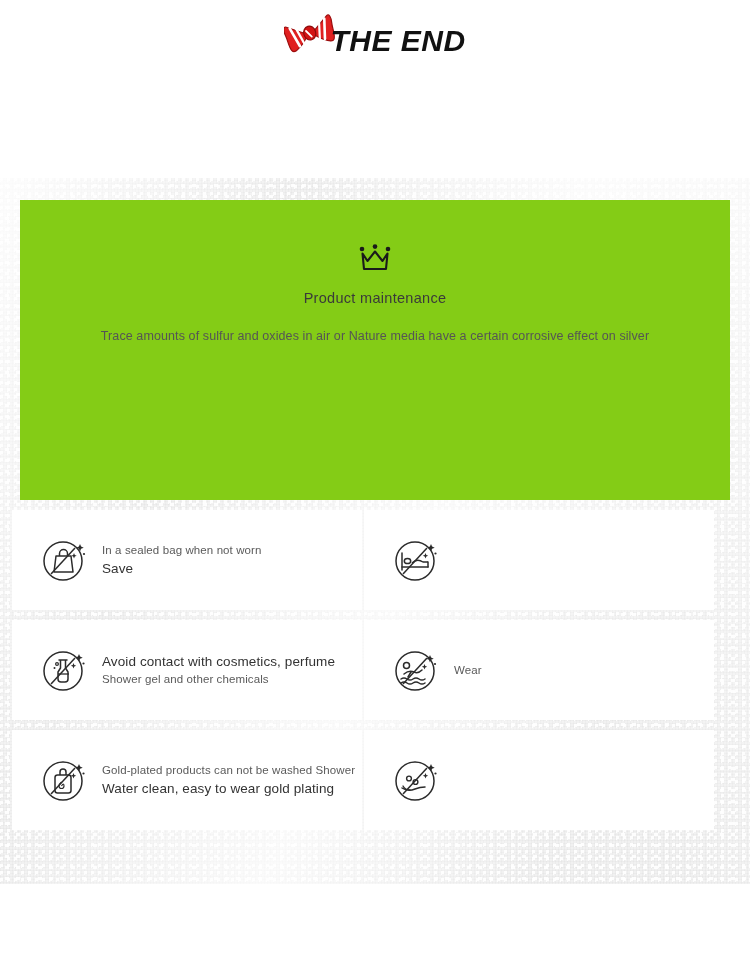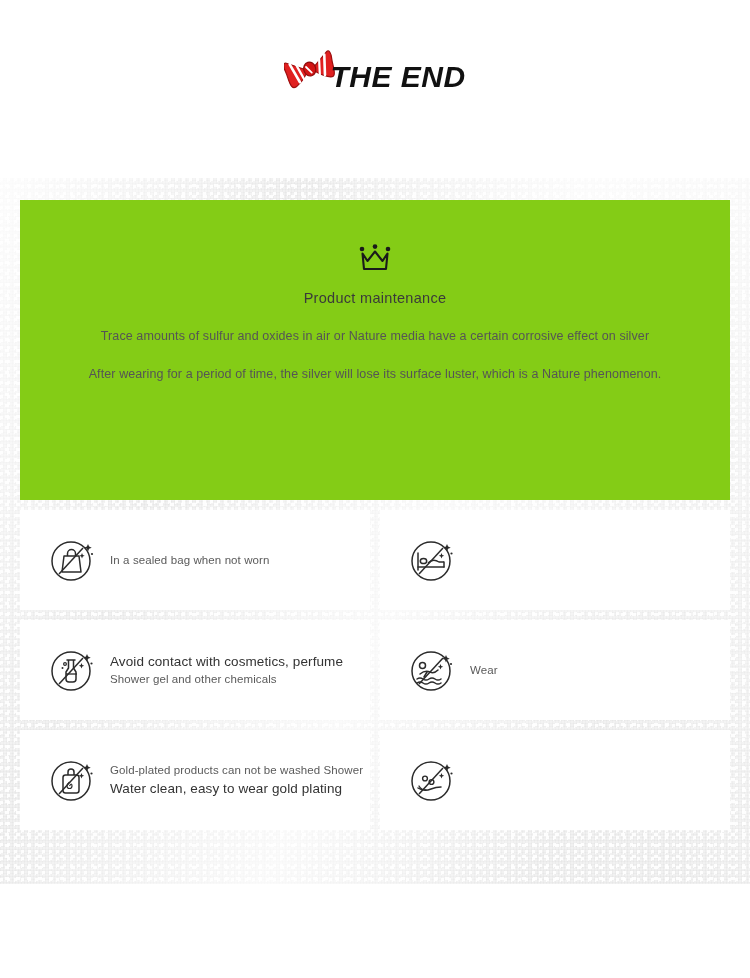--- a/index.html
+++ b/index.html
@@ -17,21 +17,21 @@
   }
 
   
   .header {
     height: 178px;
     background: #ffffff;
     display: flex;
     align-items: flex-start;
     justify-content: center;
     box-sizing: border-box;
-    padding-top: 60px;
+    padding-top: 24px;
   }
   .header-inner {
     display: flex;
     align-items: center;
     gap: 0px;
   }
   .bow-icon {
     width: 52px;
     height: 44px;
     margin-right: -6px;
@@ -108,26 +108,26 @@
     font-size: 12.5px;
     color: #555555;
     line-height: 1.2;
     margin-bottom: 23px;
     letter-spacing: 0.1px;
   }
 
   
   .tips-grid {
     position: absolute;
-    left: 20px;
+    left: 12px;
     top: 332px;
     width: 710px;
     display: flex;
     flex-wrap: wrap;
-    gap: 10px 10px;
+    gap: 10px 2px;
   }
   .tip-card {
     width: 350px;
     height: 100px;
     background: #ffffff;
     box-sizing: border-box;
     display: flex;
     align-items: center;
     padding-left: 28px;
   }
@@ -194,40 +194,40 @@
           <circle cx="4" cy="5" r="2.3" fill="#1a1a1a"></circle>
           <circle cx="17" cy="2.6" r="2.3" fill="#1a1a1a"></circle>
           <circle cx="30" cy="5" r="2.3" fill="#1a1a1a"></circle>
           <path d="M4.5 9.5 L9.5 17 L17 7.5 L24.5 17 L29.5 9.5 L28 25 L6 25 Z" fill="none" stroke="#1a1a1a" stroke-width="2.1" stroke-linejoin="round" stroke-linecap="round"></path>
         </svg>
       </span>
     </div>
     <div class="intro-title">Product maintenance</div>
     <div class="intro-lines">
       <div class="intro-line">Trace amounts of sulfur and oxides in air or Nature media have a certain corrosive effect on silver</div>
-      <div class="intro-line">After wearing for a period of time, the silver will lose its surface luster, which is a Nature phenomenon.</div>
     </div>
   </div>
 
   <div class="tips-grid">
 
     <div class="tip-card">
       <span class="tip-icon">
         <svg viewBox="0 0 48 48" width="48" height="48" xmlns="http://www.w3.org/2000/svg">
           <circle cx="23" cy="25" r="19" fill="none" stroke="#2b2b2b" stroke-width="1.5"></circle>
           <path d="M11 38 L35 12" stroke="#2b2b2b" stroke-width="1.5"></path>
           <path d="M16 20 H31 L33 36 H14 Z" fill="none" stroke="#2b2b2b" stroke-width="1.5" stroke-linejoin="round"></path>
           <path d="M19.5 20 V17.5 a4 4 0 0 1 8 0 V20" fill="none" stroke="#2b2b2b" stroke-width="1.5"></path>
           <path d="M40 8 l1.1 2.6 L43.7 11.7 l-2.6 1.1 L40 15.4 l-1.1-2.6 L36.3 11.7 l2.6-1.1 Z" fill="#2b2b2b"></path>
           <path d="M34 17 l0.8 1.9 1.9 0.8 -1.9 0.8 -0.8 1.9 -0.8-1.9 -1.9-0.8 1.9-0.8 Z" fill="#2b2b2b"></path>
           <circle cx="44" cy="18" r="1.1" fill="#2b2b2b"></circle>
         </svg>
       </span>
       <div class="tip-text">
         <div class="tip-line small">In a sealed bag when not worn</div>
+        <div class="tip-line big">Save</div>
       </div>
     </div>
 
     <div class="tip-card">
       <span class="tip-icon">
         <svg viewBox="0 0 48 48" width="48" height="48" xmlns="http://www.w3.org/2000/svg">
           <circle cx="23" cy="25" r="19" fill="none" stroke="#2b2b2b" stroke-width="1.5"></circle>
           <path d="M11 38 L35 12" stroke="#2b2b2b" stroke-width="1.5"></path>
           <path d="M10 17 V34" stroke="#2b2b2b" stroke-width="1.5" stroke-linecap="round"></path>
           <path d="M10 31 H36" stroke="#2b2b2b" stroke-width="1.5" stroke-linecap="round"></path>

